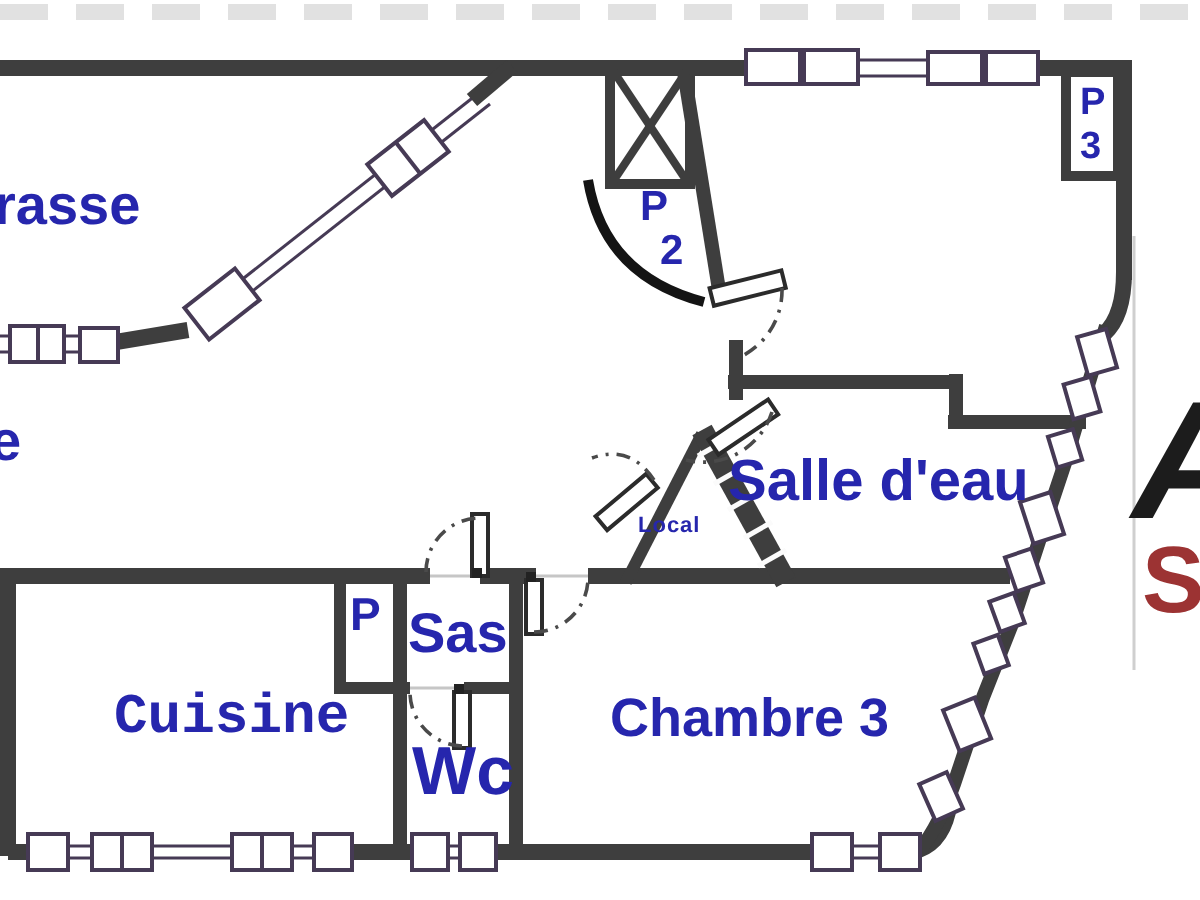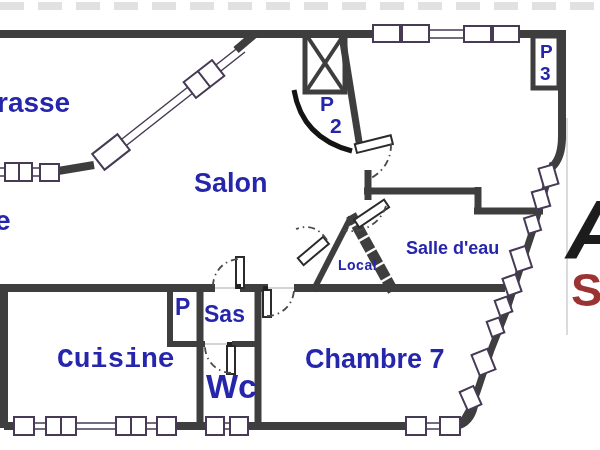--- a/index.html
+++ b/index.html
@@ -218,36 +218,35 @@
       <path class="swing" d="M386,206 A36,36 0 0 1 343,230"></path>
       <path class="swing" d="M327,240 Q315,222 296,229"></path>
       <path class="swing" d="M213,286 A27,27 0 0 1 240,259"></path>
       <path class="swing" d="M267,316 A27,27 0 0 0 294,289"></path>
       <path class="swing" d="M231,373 A27,27 0 0 1 205,347"></path>
     </g>
   </svg>
 
   <div class="lbl" style="left:-3px;  top:89px;  font-size:28px;">rasse</div>
   <div class="lbl" style="left:-5px;  top:207px; font-size:28px;">e</div>
-  <div class="lbl" style="left:194px; top:170px; font-size:27px;">Salon</div>
 
   <div class="lbl stack" style="left:320px; top:93px; font-size:21px; line-height:1.05;">
     <span>P</span>
     <span class="l2">2</span>
   </div>
 
   <div class="lbl stack" style="left:540px; top:41px; font-size:19px; line-height:1.15;">
     <span>P</span>
     <span>3</span>
   </div>
 
-  <div class="lbl" style="left:406px; top:227px; font-size:18px;margin-top:12px;">Salle d'eau</div>
-  <div class="lbl" style="left:338px; top:258px; font-size:14px; letter-spacing:0.5px;">Local</div>
+  <div class="lbl" style="left:364px; top:227px; font-size:29px;">Salle d'eau</div>
+  <div class="lbl" style="left:319px; top:258px; font-size:11px; letter-spacing:0.5px;">Local</div>
   <div class="lbl" style="left:175px; top:296px; font-size:23px;">P</div>
-  <div class="lbl" style="left:204px; top:303px; font-size:23px;">Sas</div>
+  <div class="lbl" style="left:204px; top:303px; font-size:28px;">Sas</div>
   <div class="lbl" style="left:57px;  top:346px; font-size:28px;font-family:Liberation Mono, monospace;">Cuisine</div>
   <div class="lbl" style="left:206px; top:369px; font-size:34px;">Wc</div>
-  <div class="lbl" style="left:305px; top:346px; font-size:27px;">Chambre 7</div>
+  <div class="lbl" style="left:305px; top:346px; font-size:27px;">Chambre 3</div>
 
   <div class="lbl wm-a" style="left:566px; top:188px; font-size:84px;">A</div>
   <div class="lbl wm-s" style="left:571px; top:266px; font-size:47px;">S</div>
 
 </div>
 
 </body></html>

